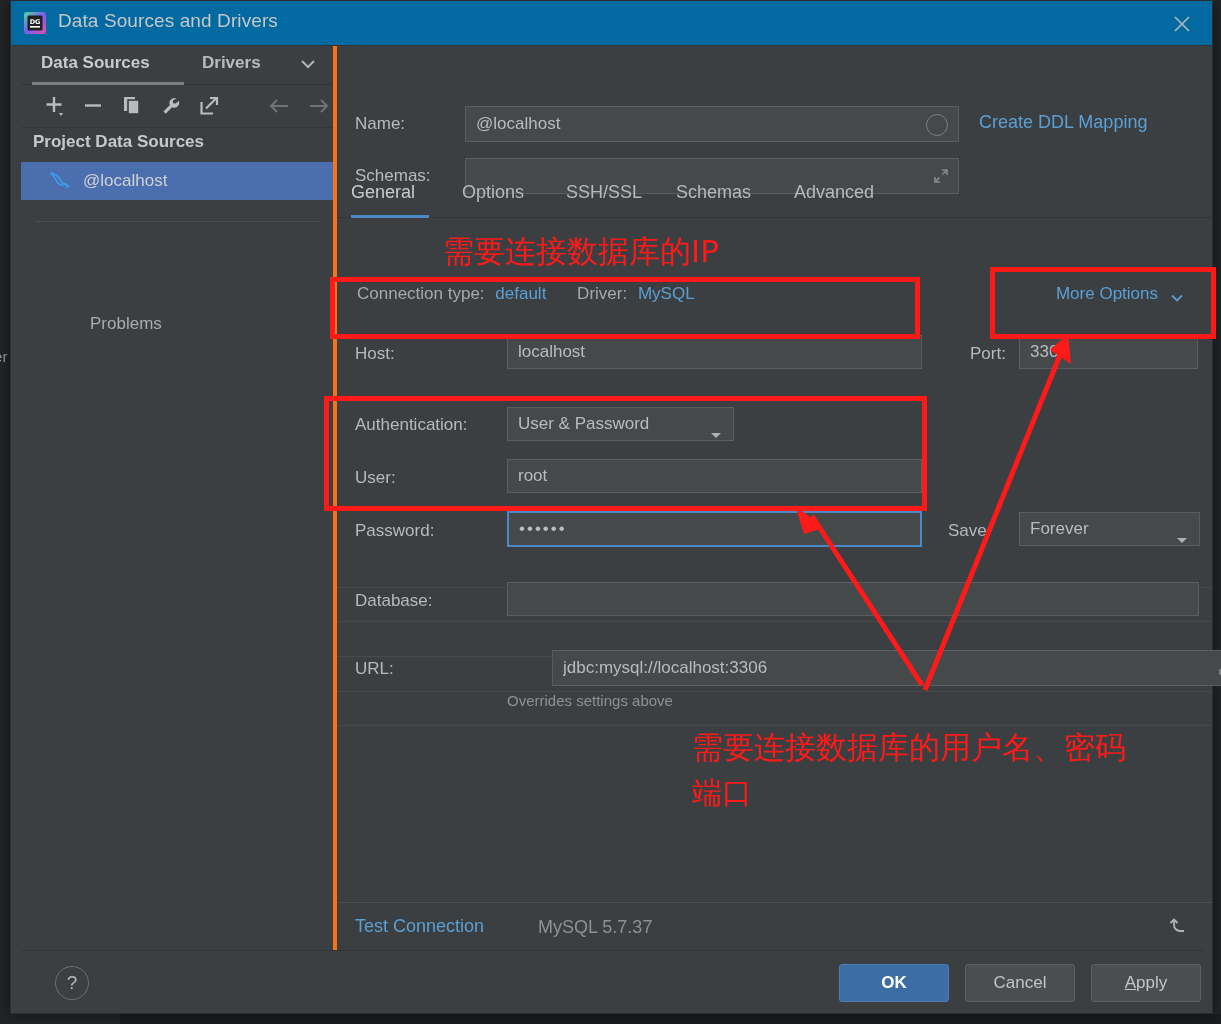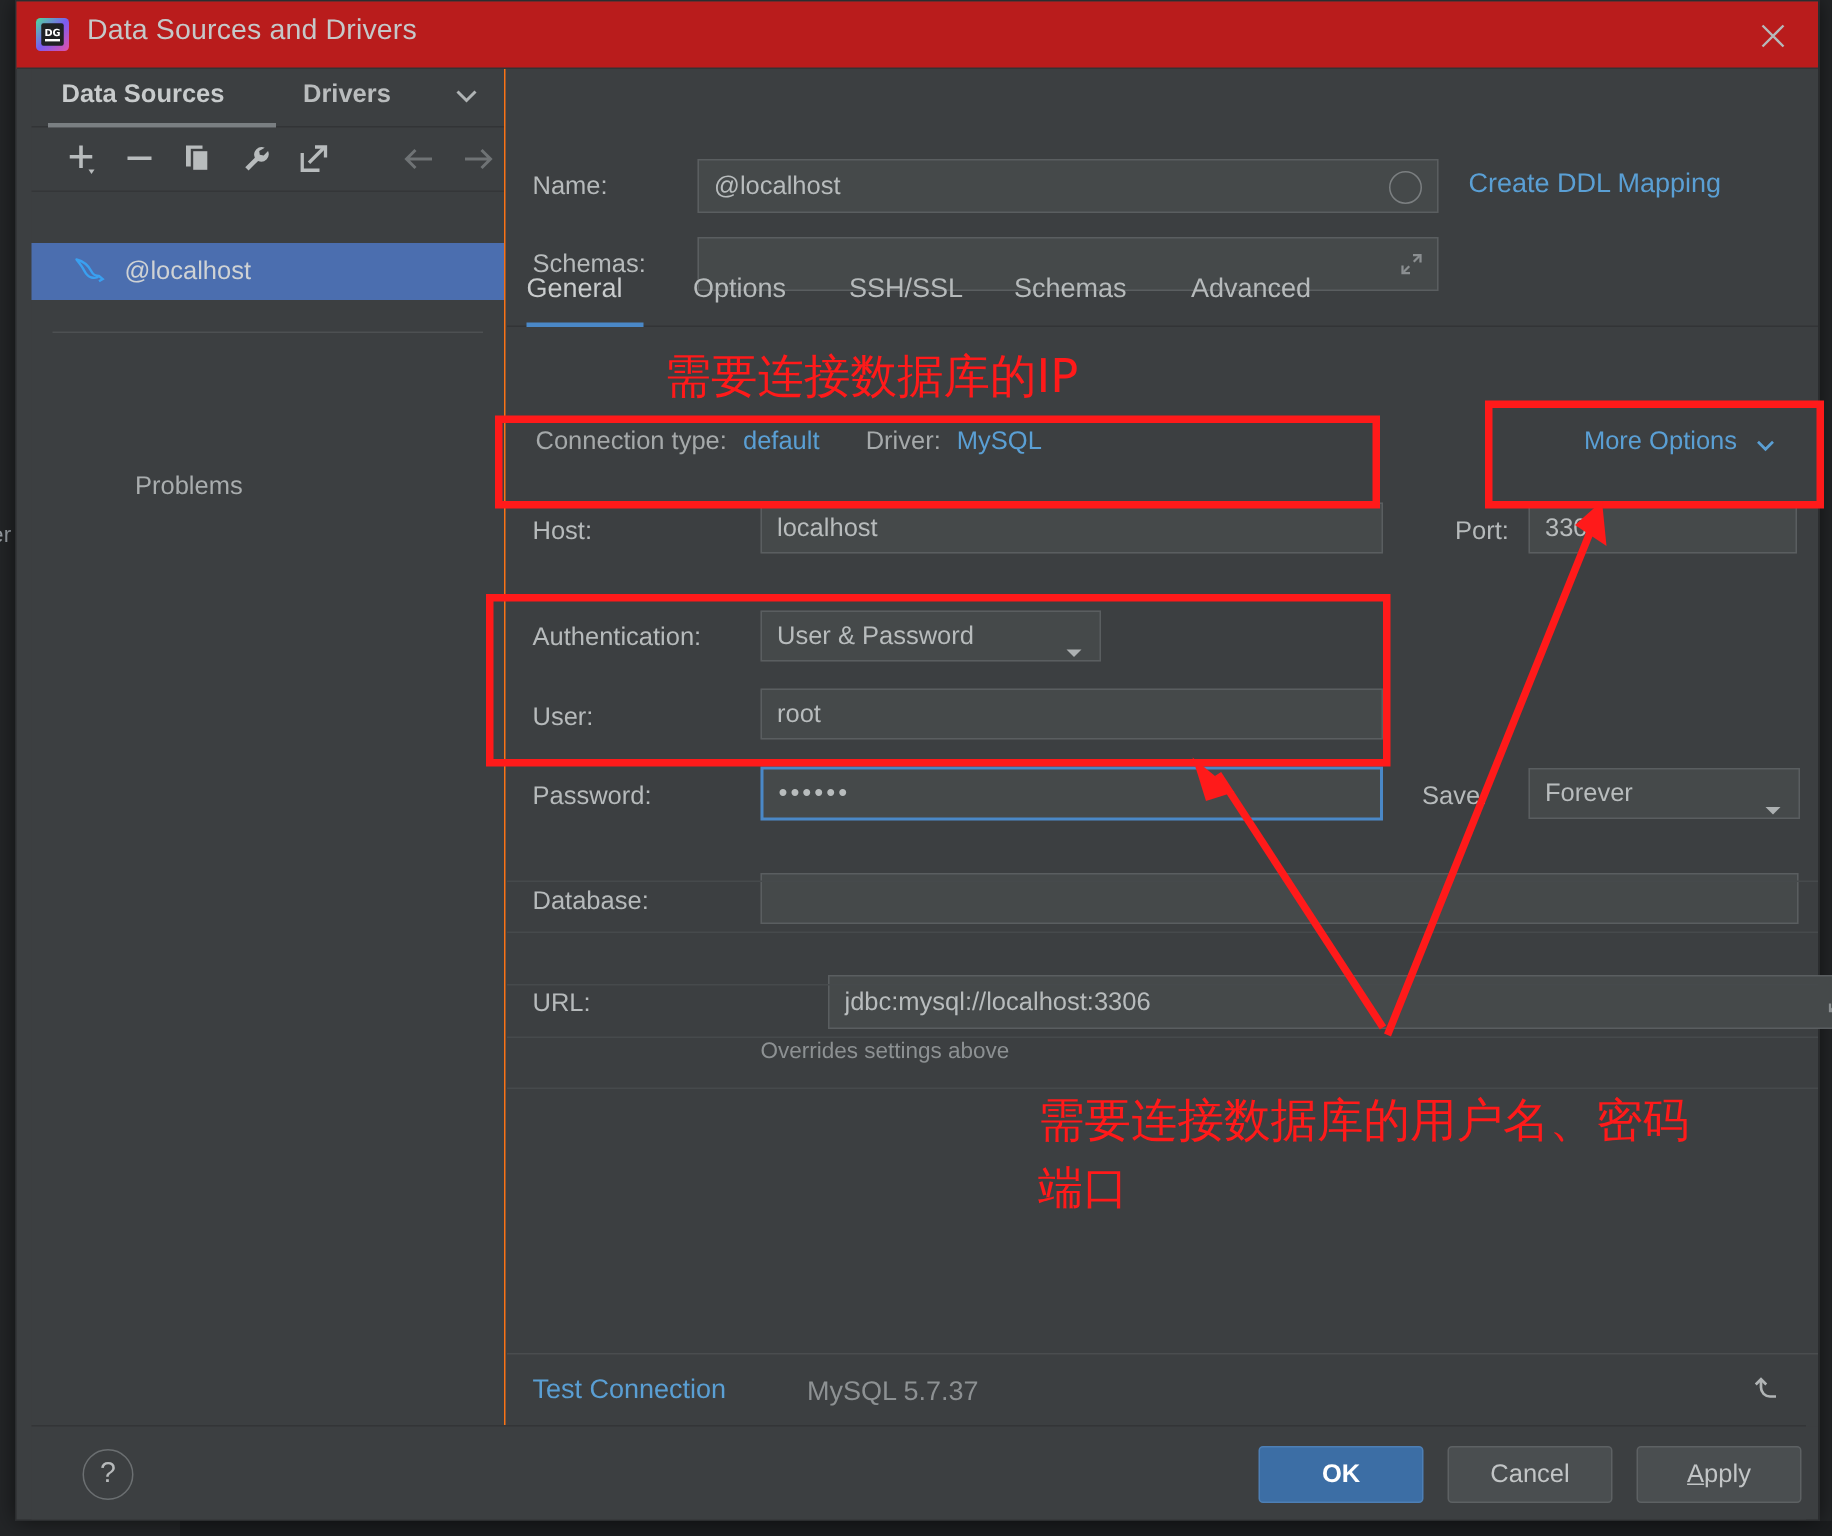--- a/index.html
+++ b/index.html
@@ -14,28 +14,28 @@
   #under-window{position:absolute;left:120px;top:1014px;width:1290px;height:30px;background:#1b1d1f;}
   #under-label{position:absolute;left:-6px;top:348px;color:#9aa0a6;font-size:15px;letter-spacing:.2px;}
 
   
   #dialog{
     position:absolute;left:10px;top:0;width:1203px;height:1014px;
     background:#3c3f41;border:1px solid #2b2d2f;box-sizing:border-box;
     box-shadow:0 0 14px rgba(0,0,0,.55);
   }
   
-  #titlebar{position:relative;height:44px;background:#b91c1c;border-bottom:1px solid #323436;}
+  #titlebar{position:relative;height:44px;background:#0369a1;border-bottom:1px solid #323436;}
   #app-icon{position:absolute;left:12px;top:10px;width:24px;height:24px;}
   #title-text{position:absolute;left:47px;top:9px;font-size:19px;color:#c5c8c9;letter-spacing:.1px;}
   #close-btn{position:absolute;right:12px;top:8px;width:36px;height:30px;cursor:pointer;}
   #close-btn svg{position:absolute;left:9px;top:6px;}
 
   
-  #left{position:absolute;left:10px;top:45px;width:316px;bottom:62px;background:#3c3f41;border-right:1px solid #f97316;box-sizing:border-box;}
+  #left{position:absolute;left:10px;top:45px;width:316px;bottom:62px;background:#3c3f41;border-right:4px solid #f97316;box-sizing:border-box;}
   #lp-tabs{position:relative;height:38px;border-bottom:1px solid #323436;}
   .lp-tab{position:absolute;top:7px;font-size:17px;font-weight:bold;color:#b9bcbd;cursor:pointer;}
   .lp-tab.active{color:#c8cbcc;}
   #tab-underline{position:absolute;left:11px;bottom:-1px;width:152px;height:3px;background:#7a7f82;}
   #lp-chevron{position:absolute;right:16px;top:11px;cursor:pointer;}
 
   #lp-toolbar{position:relative;height:42px;border-bottom:1px solid #343638;}
   .tb-ico{position:absolute;top:8px;width:26px;height:26px;cursor:pointer;}
 
   #lp-group{position:absolute;left:0;right:0;top:80px;height:36px;}
@@ -171,20 +171,23 @@
             <path d="M22 13 H5 M11 7 L5 13 L11 19" stroke="#6f7375" stroke-width="2" fill="none"></path>
           </svg>
         </span>
         <span class="tb-ico" style="left:284px;">
           <svg width="28" height="26" viewBox="0 0 28 26">
             <path d="M5 13 H22 M16 7 L22 13 L16 19" stroke="#6f7375" stroke-width="2" fill="none"></path>
           </svg>
         </span>
       </div>
 
+      <div id="lp-group">
+        <span id="lp-group-label">Project Data Sources</span>
+      </div>
 
       <div id="ds-item">
         <span class="dolphin">
           <svg width="26" height="22" viewBox="0 0 26 22">
             <path d="M4 3 c4 1 8 4 10 8 c1 2 3 3 5 3 c-1 1 -3 1.5 -5 1 c-2 -0.5 -3.5 -2 -4.5 -4 c-1.2 -2.4 -3 -5 -5.5 -8 z" fill="none" stroke="#3aa0f0" stroke-width="1.6" stroke-linejoin="round"></path>
             <path d="M19 14 l2.5 2 l-2.5 1.5" fill="none" stroke="#3aa0f0" stroke-width="1.5"></path>
           </svg>
         </span>
         <span id="ds-label">@localhost</span>
       </div>

